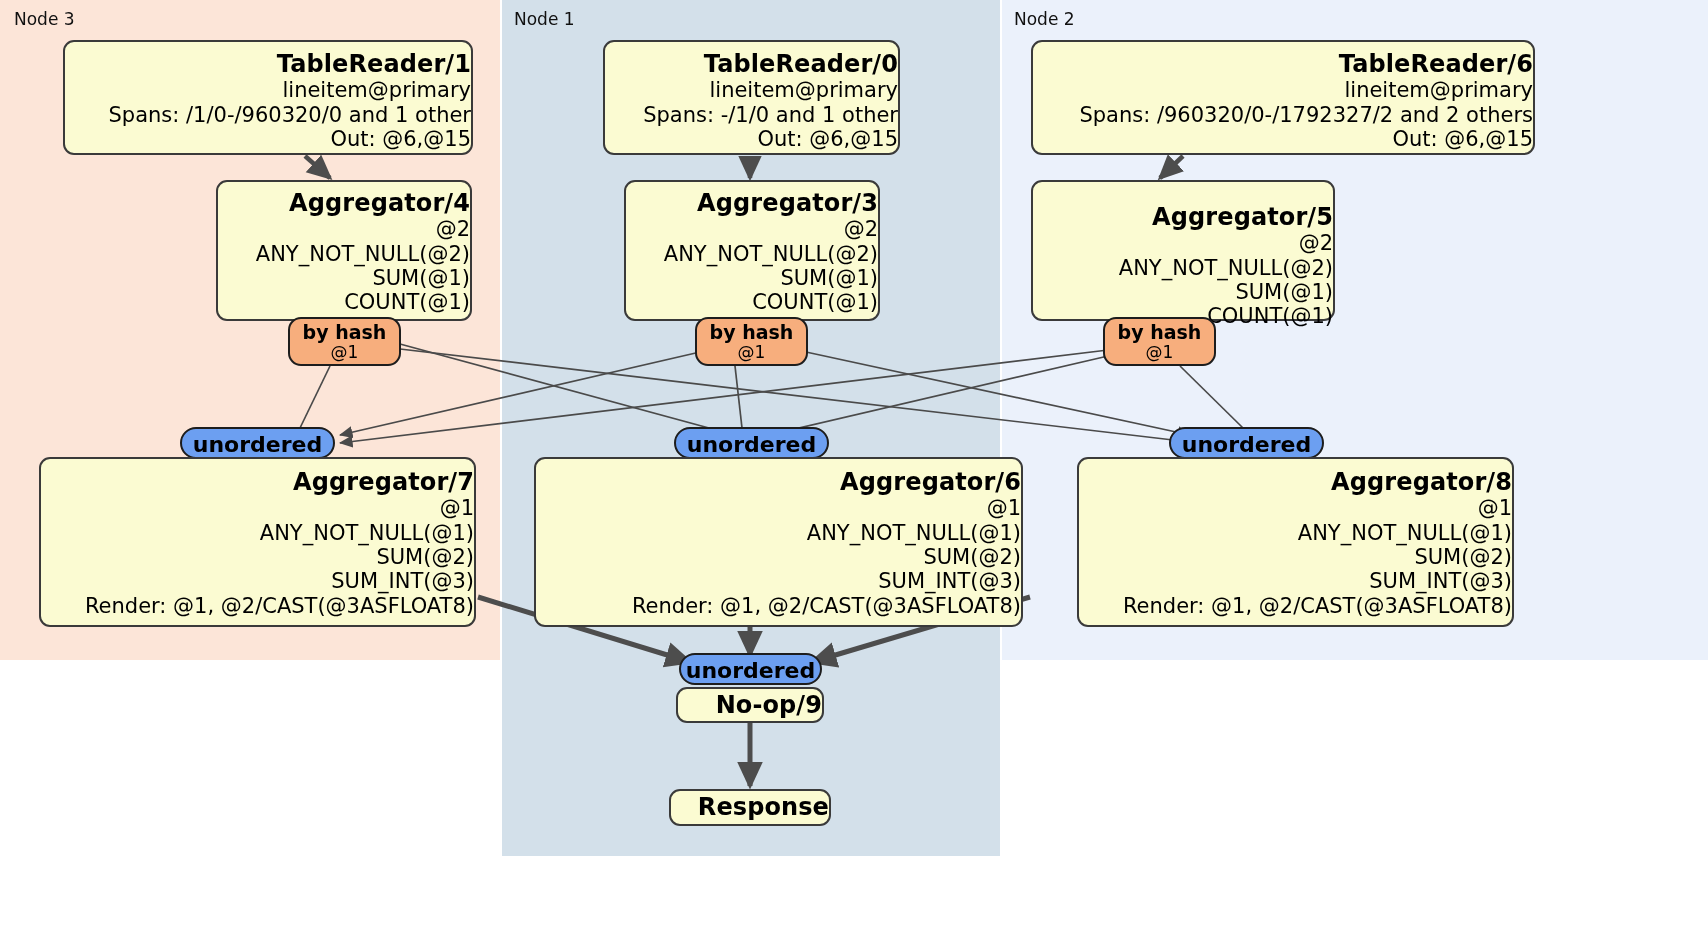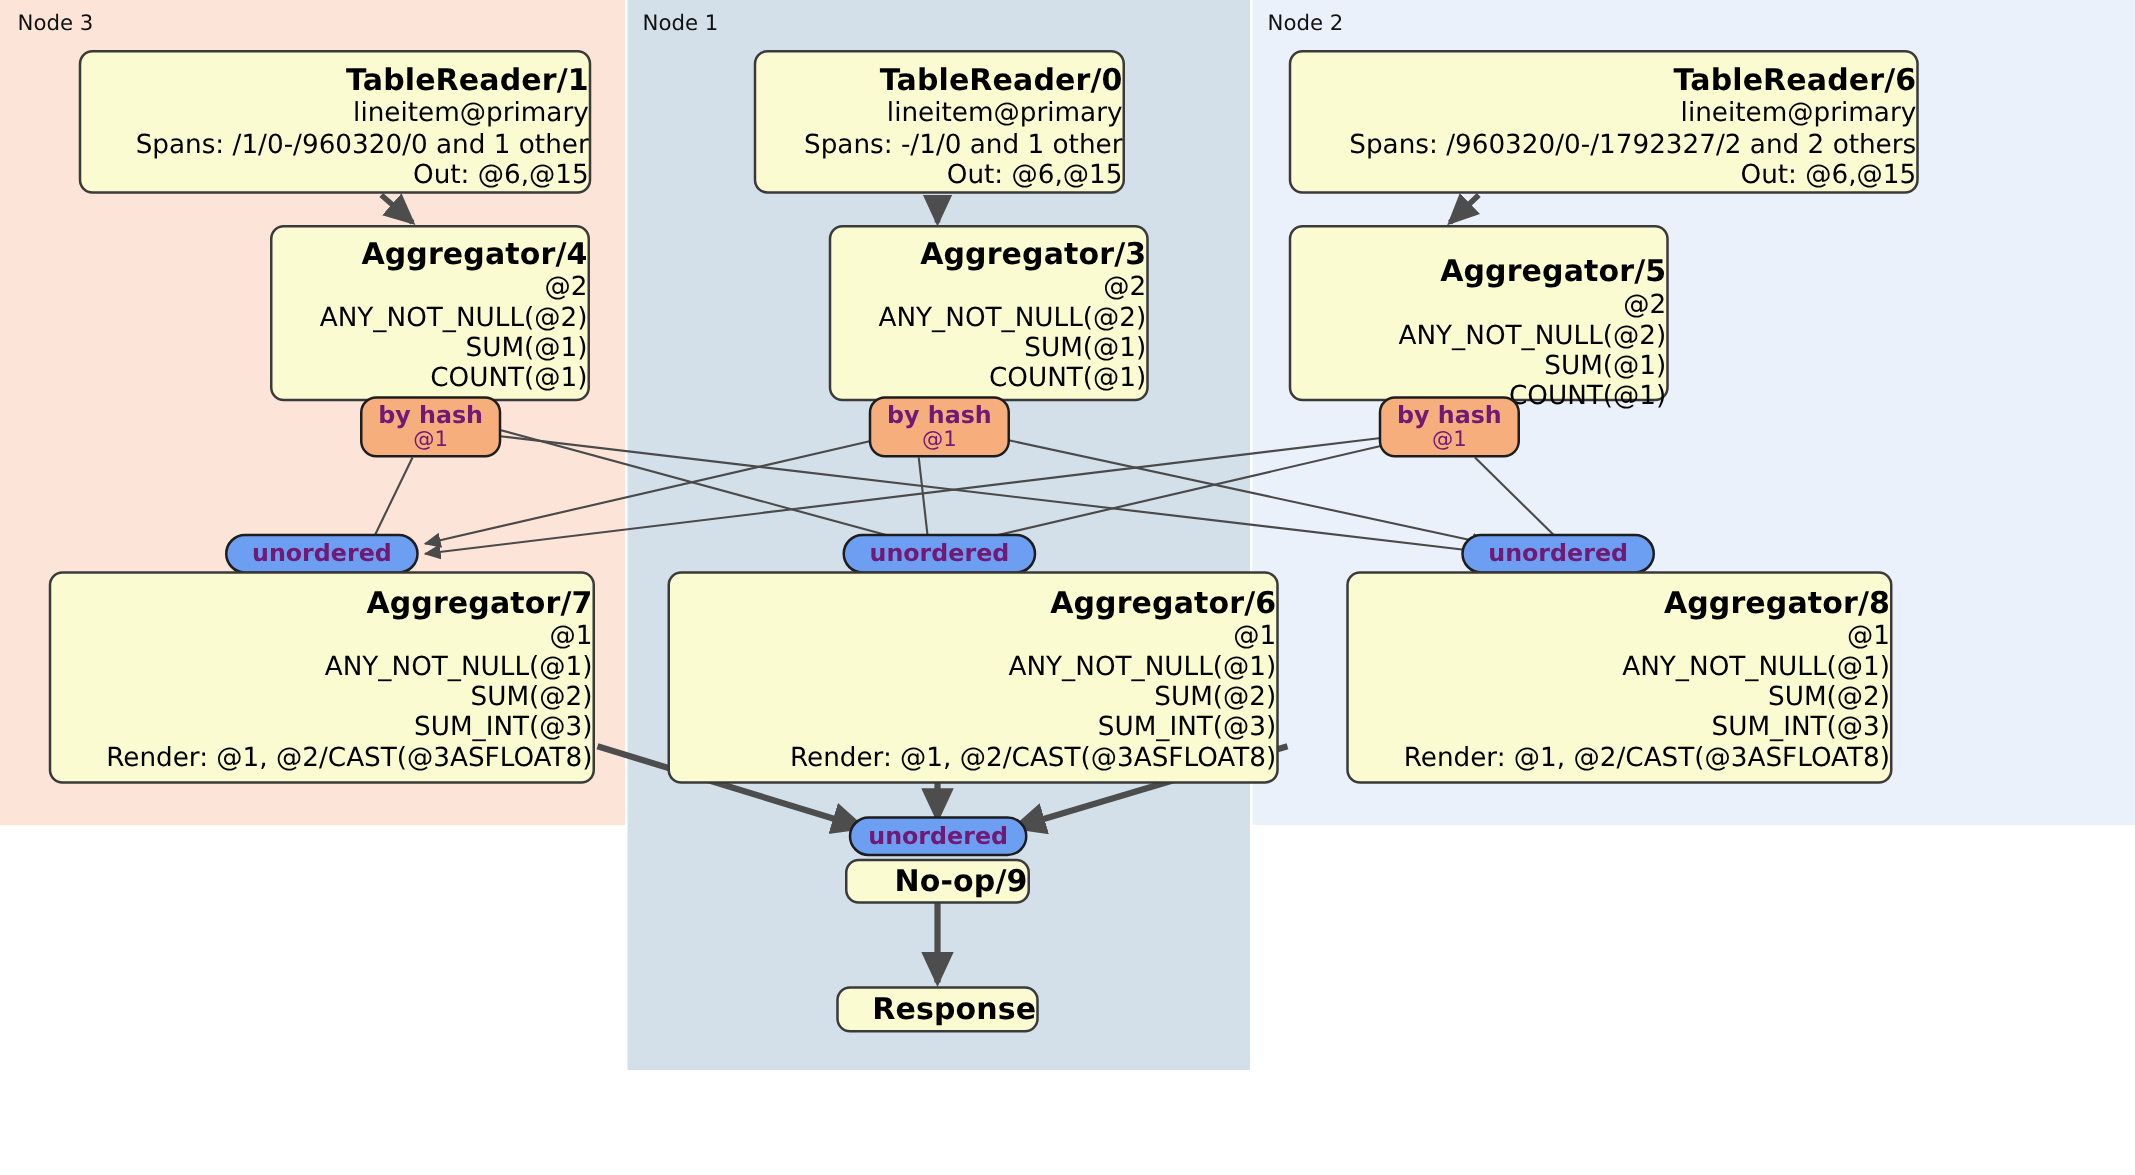--- a/index.html
+++ b/index.html
@@ -13,26 +13,26 @@
 
   svg.edges{position:absolute;left:0;top:0;width:1708px;height:940px;overflow:visible;}
 
   .node{position:absolute;box-sizing:border-box;background:#fbfbd2;
         border:2.5px solid #3a3a3a;border-radius:11px;
         text-align:right;color:#000;}
   .node .title{font-weight:bold;font-size:24px;line-height:1.14;letter-spacing:.1px;}
   .node .line{font-size:21px;line-height:1.16;white-space:nowrap;}
 
   .pill{position:absolute;box-sizing:border-box;border:2.5px solid #1d1d1d;
-        text-align:center;color:#701a75;}
+        text-align:center;color:#000000;}
   .pill.hash{background:#f7ae7d;border-radius:13px;padding-top:3px;}
   .pill.hash .t{font-weight:bold;font-size:19px;line-height:1.08;}
   .pill.hash .s{font-size:17px;line-height:1.08;}
   .pill.unord{background:#6c9ff1;border-radius:17px;}
-  .pill.unord .t{font-weight:bold;font-size:19px;line-height:1;}
+  .pill.unord .t{font-weight:bold;font-size:22px;line-height:1;}
 </style>
 </head>
 <body>
 
 <div id="stage">
 
   <div class="panel" style="left:0px;top:0px;width:500px;height:660px;background:#fce5d8;"></div>
   <div class="panel" style="left:502px;top:0px;width:498px;height:856px;background:#d3e0ea;"></div>
   <div class="panel" style="left:1002px;top:0px;width:706px;height:660px;background:#ebf1fb;"></div>
 
@@ -95,21 +95,21 @@
   </div>
 
   <div class="node" style="left:216px;top:180px;width:256px;height:141px;padding-top:8px;">
     <div class="title">Aggregator/4</div>
     <div class="line">@2</div>
     <div class="line">ANY_NOT_NULL(@2)</div>
     <div class="line">SUM(@1)</div>
     <div class="line">COUNT(@1)</div>
   </div>
 
-  <div class="node" style="left:624px;top:180px;width:256px;height:141px;padding-top:8px;margin-left:39px;">
+  <div class="node" style="left:624px;top:180px;width:256px;height:141px;padding-top:8px;">
     <div class="title">Aggregator/3</div>
     <div class="line">@2</div>
     <div class="line">ANY_NOT_NULL(@2)</div>
     <div class="line">SUM(@1)</div>
     <div class="line">COUNT(@1)</div>
   </div>
 
   <div class="node" style="left:1031px;top:180px;width:304px;height:141px;padding-top:22px;">
     <div class="title">Aggregator/5</div>
     <div class="line">@2</div>

